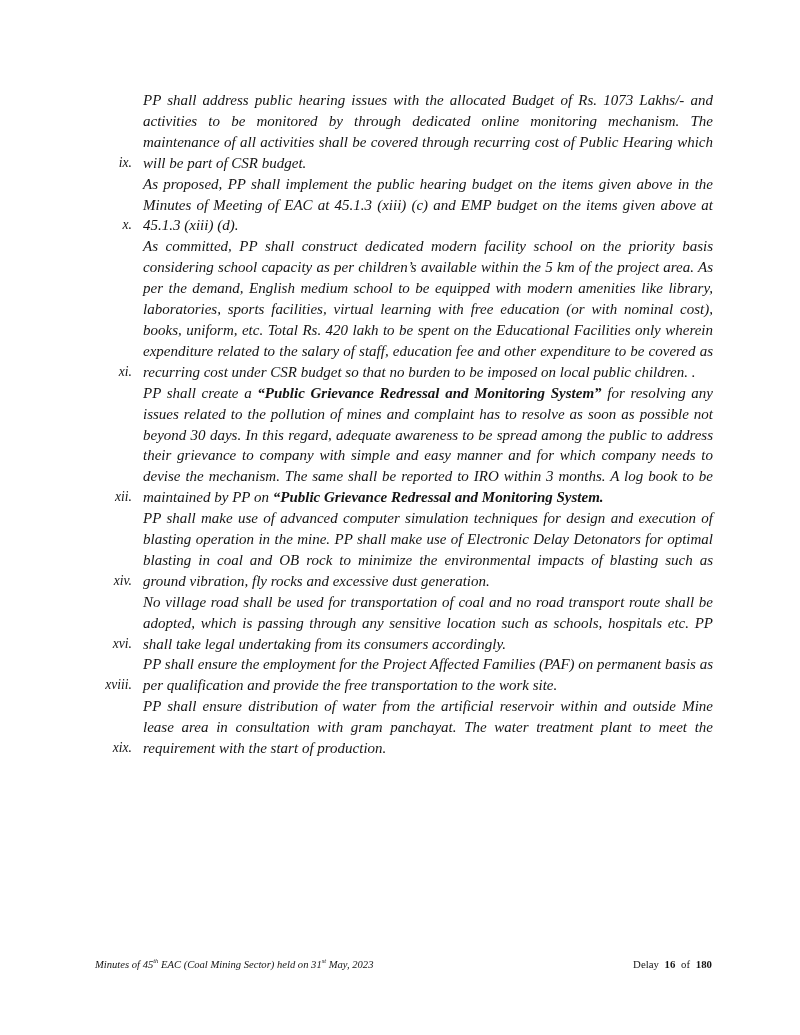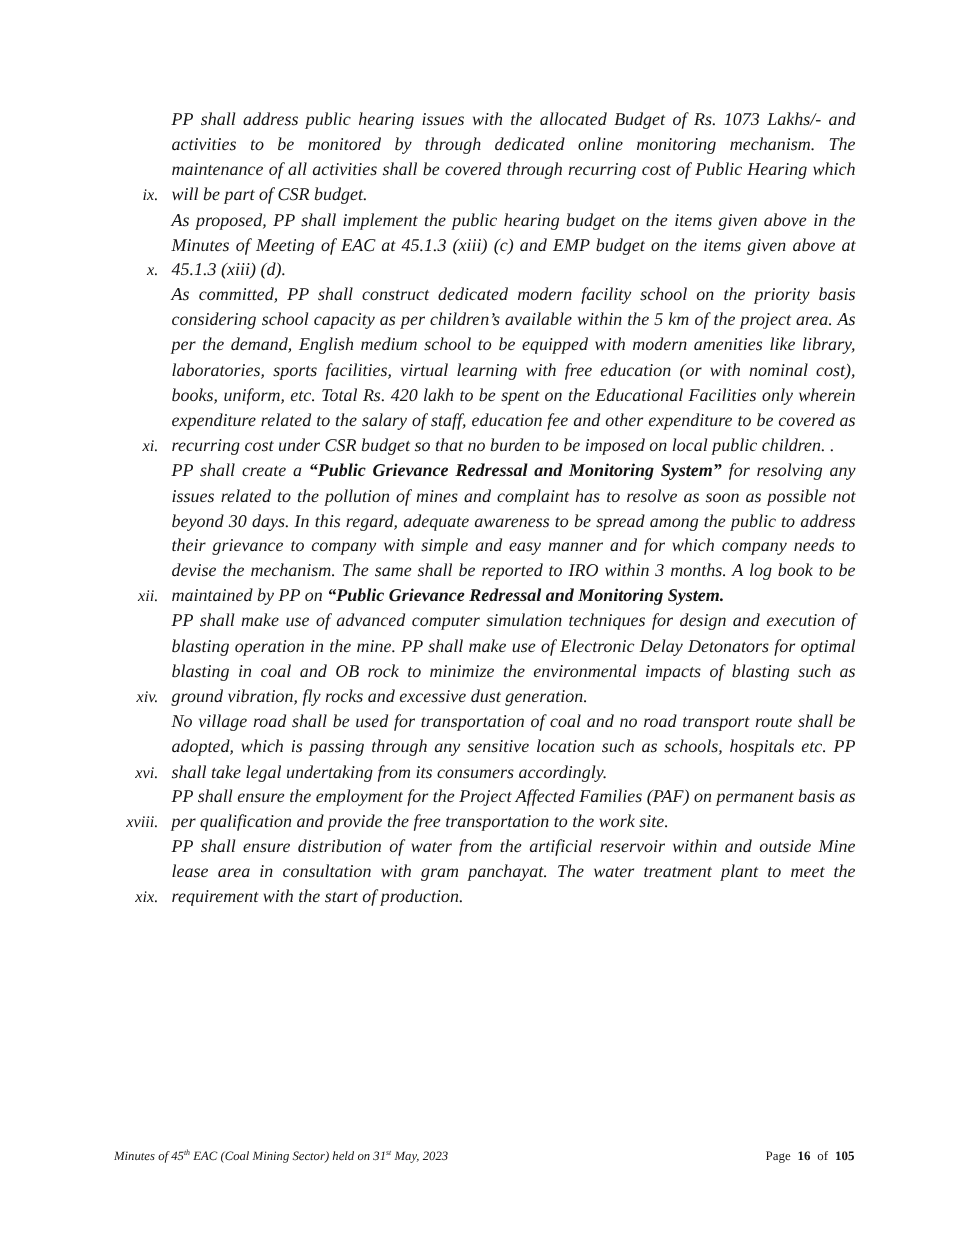--- a/index.html
+++ b/index.html
@@ -104,20 +104,20 @@
       </div>
       <div class="item">
         <div class="num">xix.</div>
         <div class="txt"><span>PP shall ensure distribution of water from the artificial reservoir within and outside Mine lease area in consultation with gram panchayat. The water treatment plant to meet the requirement with the start of production.</span></div>
       </div>
     </div>
 
   <div class="footer">
     <div class="footer-left"><span>Minutes of 45</span><sup>th</sup><span> EAC (Coal Mining Sector) held on 31</span><sup>st</sup><span> May, 2023</span></div>
     <div class="footer-right">
-      <span>Page</span>
+      <span>Delay</span>
       <span class="b">16</span>
       <span>of</span>
-      <span class="b">105</span>
+      <span class="b">180</span>
     </div>
   </div>
 
 </div>
 
 </body></html>

